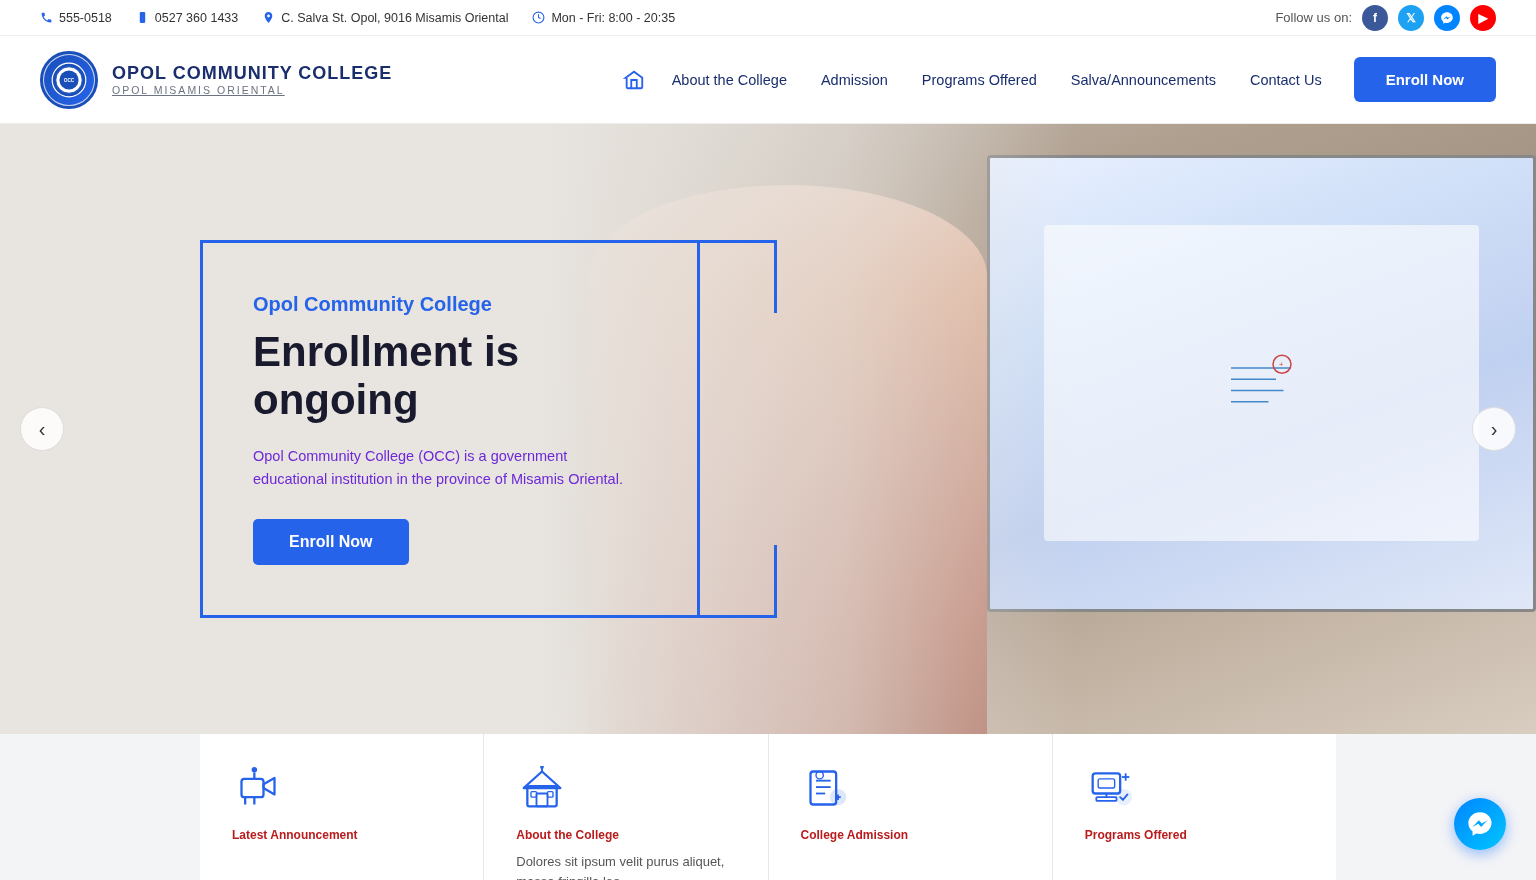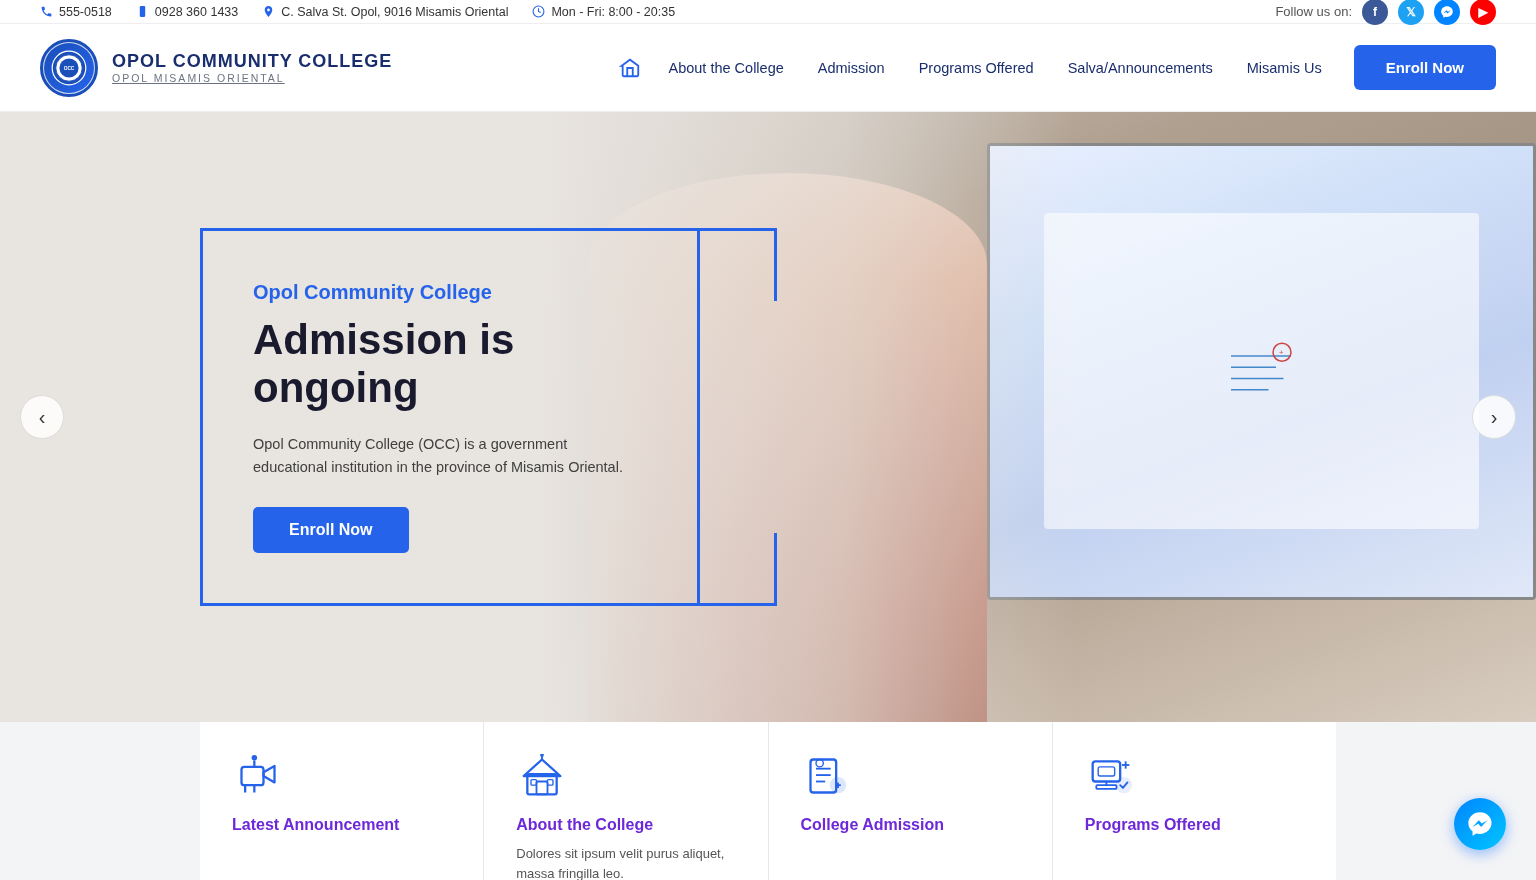--- a/index.html
+++ b/index.html
@@ -6,21 +6,21 @@
     body { font-family: 'Segoe UI', Arial, sans-serif; background: #fff; width: 1536px; overflow-x: hidden; }
 
     
     .topbar {
       background: #fff;
       border-bottom: 1px solid #eee;
       display: flex;
       align-items: center;
       justify-content: space-between;
       padding: 0 40px;
-      height: 24px;
+      height: 36px;
       font-size: 12.5px;
       color: #333;
     }
     .topbar-left { display: flex; align-items: center; gap: 24px; }
     .topbar-item { display: flex; align-items: center; gap: 6px; }
     .topbar-item svg { flex-shrink: 0; }
     .topbar-right { display: flex; align-items: center; gap: 10px; font-size: 13px; color: #555; }
     .social-icon {
       width: 26px; height: 26px; border-radius: 50%;
       display: flex; align-items: center; justify-content: center;
@@ -109,21 +109,21 @@
     .hero-box::after {
       content: '';
       position: absolute;
       bottom: -3px; right: -80px;
       width: 80px; height: 70px;
       border-bottom: 3px solid #2563eb;
       border-right: 3px solid #2563eb;
     }
     .hero-tagline { font-size: 20px; font-weight: 700; color: #2563eb; margin-bottom: 12px; }
     .hero-title { font-size: 42px; font-weight: 800; color: #1a1a2e; line-height: 1.15; margin-bottom: 20px; }
-    .hero-desc { font-size: 14.5px; color: #404040; line-height: 1.6; margin-bottom: 28px; max-width: 400px; }
+    .hero-desc { font-size: 14.5px; color: #6d28d9; line-height: 1.6; margin-bottom: 28px; max-width: 400px; }
     .btn-hero-enroll {
       background: #2563eb; color: #fff; border: none; border-radius: 5px;
       padding: 14px 36px; font-size: 16px; font-weight: 600; cursor: pointer;
     }
 
     
     .carousel-arrow {
       position: absolute; top: 50%; transform: translateY(-50%);
       width: 44px; height: 44px; border-radius: 50%;
       background: rgba(255,255,255,0.85); border: 1px solid #ddd;
@@ -175,21 +175,21 @@
       bottom: 0; left: 0; right: 0;
       height: 3px;
       background: #2563eb;
     }
     .card-icon {
       width: 52px; height: 52px;
       display: flex; align-items: center; justify-content: center;
       margin-bottom: 4px;
     }
     .card-icon svg { width: 44px; height: 44px; }
-    .card-title { font-size: 16px; font-weight: 700; color: #6d28d9; }
+    .card-title { font-size: 12px; font-weight: 700; color: #b91c1c; }
     .card-desc { font-size: 13px; color: #555; line-height: 1.55; }
 
     
     .messenger-float {
       position: fixed; bottom: 30px; right: 30px;
       width: 52px; height: 52px; border-radius: 50%;
       background: linear-gradient(135deg, #0084ff, #00c6ff);
       display: flex; align-items: center; justify-content: center;
       cursor: pointer; z-index: 999;
       box-shadow: 0 4px 14px rgba(0,100,255,0.4);
@@ -204,21 +204,21 @@
       <svg width="13" height="13" viewBox="0 0 24 24" fill="#2563eb">
           <path d="M6.6 10.8c1.4 2.8 3.8 5.1 6.6 6.6l2.2-2.2c.3-.3.7-.4 1-.2 1.1.4 2.3.6 3.6.6.6 0 1 .4 1 1V20c0 .6-.4 1-1 1-9.4 0-17-7.6-17-17 0-.6.4-1 1-1h3.5c.6 0 1 .4 1 1 0 1.3.2 2.5.6 3.6.1.3 0 .7-.2 1L6.6 10.8z"></path>
         </svg>
       <span>555-0518</span>
     </div>
     <div class="topbar-item">
       <svg width="13" height="13" viewBox="0 0 24 24" fill="#2563eb">
           <rect x="7" y="2" width="10" height="20" rx="2" ry="2"></rect>
           <line x1="12" y1="18" x2="12" y2="18" stroke="#fff" stroke-width="2"></line>
         </svg>
-      <span>0928 360 1433</span>
+      <span>0527 360 1433</span>
     </div>
     <div class="topbar-item">
       <svg width="13" height="13" viewBox="0 0 24 24" fill="#2563eb">
           <path d="M12 2C8.1 2 5 5.1 5 9c0 5.2 7 13 7 13s7-7.8 7-13c0-3.9-3.1-7-7-7zm0 9.5c-1.4 0-2.5-1.1-2.5-2.5S10.6 6.5 12 6.5s2.5 1.1 2.5 2.5S13.4 11.5 12 11.5z"></path>
         </svg>
       <span>C. Salva St. Opol, 9016 Misamis Oriental</span>
     </div>
     <div class="topbar-item">
       <svg width="13" height="13" viewBox="0 0 24 24" fill="#2563eb">
           <circle cx="12" cy="12" r="10" fill="none" stroke="#2563eb" stroke-width="2"></circle>
@@ -261,21 +261,21 @@
     <div class="nav-icon-home">
       <svg width="22" height="22" viewBox="0 0 24 24" fill="#2563eb">
           <path d="M3 9.5L12 3l9 6.5V20a1 1 0 01-1 1H5a1 1 0 01-1-1V9.5z" fill="none" stroke="#2563eb" stroke-width="2"></path>
           <path d="M9 21V12h6v9" fill="none" stroke="#2563eb" stroke-width="2"></path>
         </svg>
     </div>
     <a class="nav-link">About the College</a>
     <a class="nav-link">Admission</a>
     <a class="nav-link">Programs Offered</a>
     <a class="nav-link">Salva/Announcements</a>
-    <a class="nav-link">Misamis Us</a>
+    <a class="nav-link">Contact Us</a>
     <button class="btn-enroll">Enroll Now</button>
   </div>
 </nav>
 
 <section class="hero">
 
   <div class="hero-photo-area">
     <div class="hero-photo-sim">
 
       <div style="position:absolute;top:0;left:0;width:100%;height:100%;background:linear-gradient(160deg,#c8c0b8 0%,#b0a090 25%,#a09080 50%,#c0b0a0 75%,#d8cdc0 100%);"></div>
@@ -297,21 +297,21 @@
         </div>
       </div>
     </div>
   </div>
   <div class="hero-overlay"></div>
 
   <div class="hero-content">
     <div class="hero-box">
       <div class="hero-tagline">Opol Community College</div>
       <h1 class="hero-title">
-        <span>Admission is ongoing</span><br>
+        <span>Enrollment is ongoing</span><br>
       </h1>
       <p class="hero-desc">Opol Community College (OCC) is a government educational institution in the province of Misamis Oriental.</p>
       <button class="btn-hero-enroll">Enroll Now</button>
     </div>
   </div>
 
   <div class="carousel-arrow left">‹</div>
   <div class="carousel-arrow right">›</div>
 </section>
 

